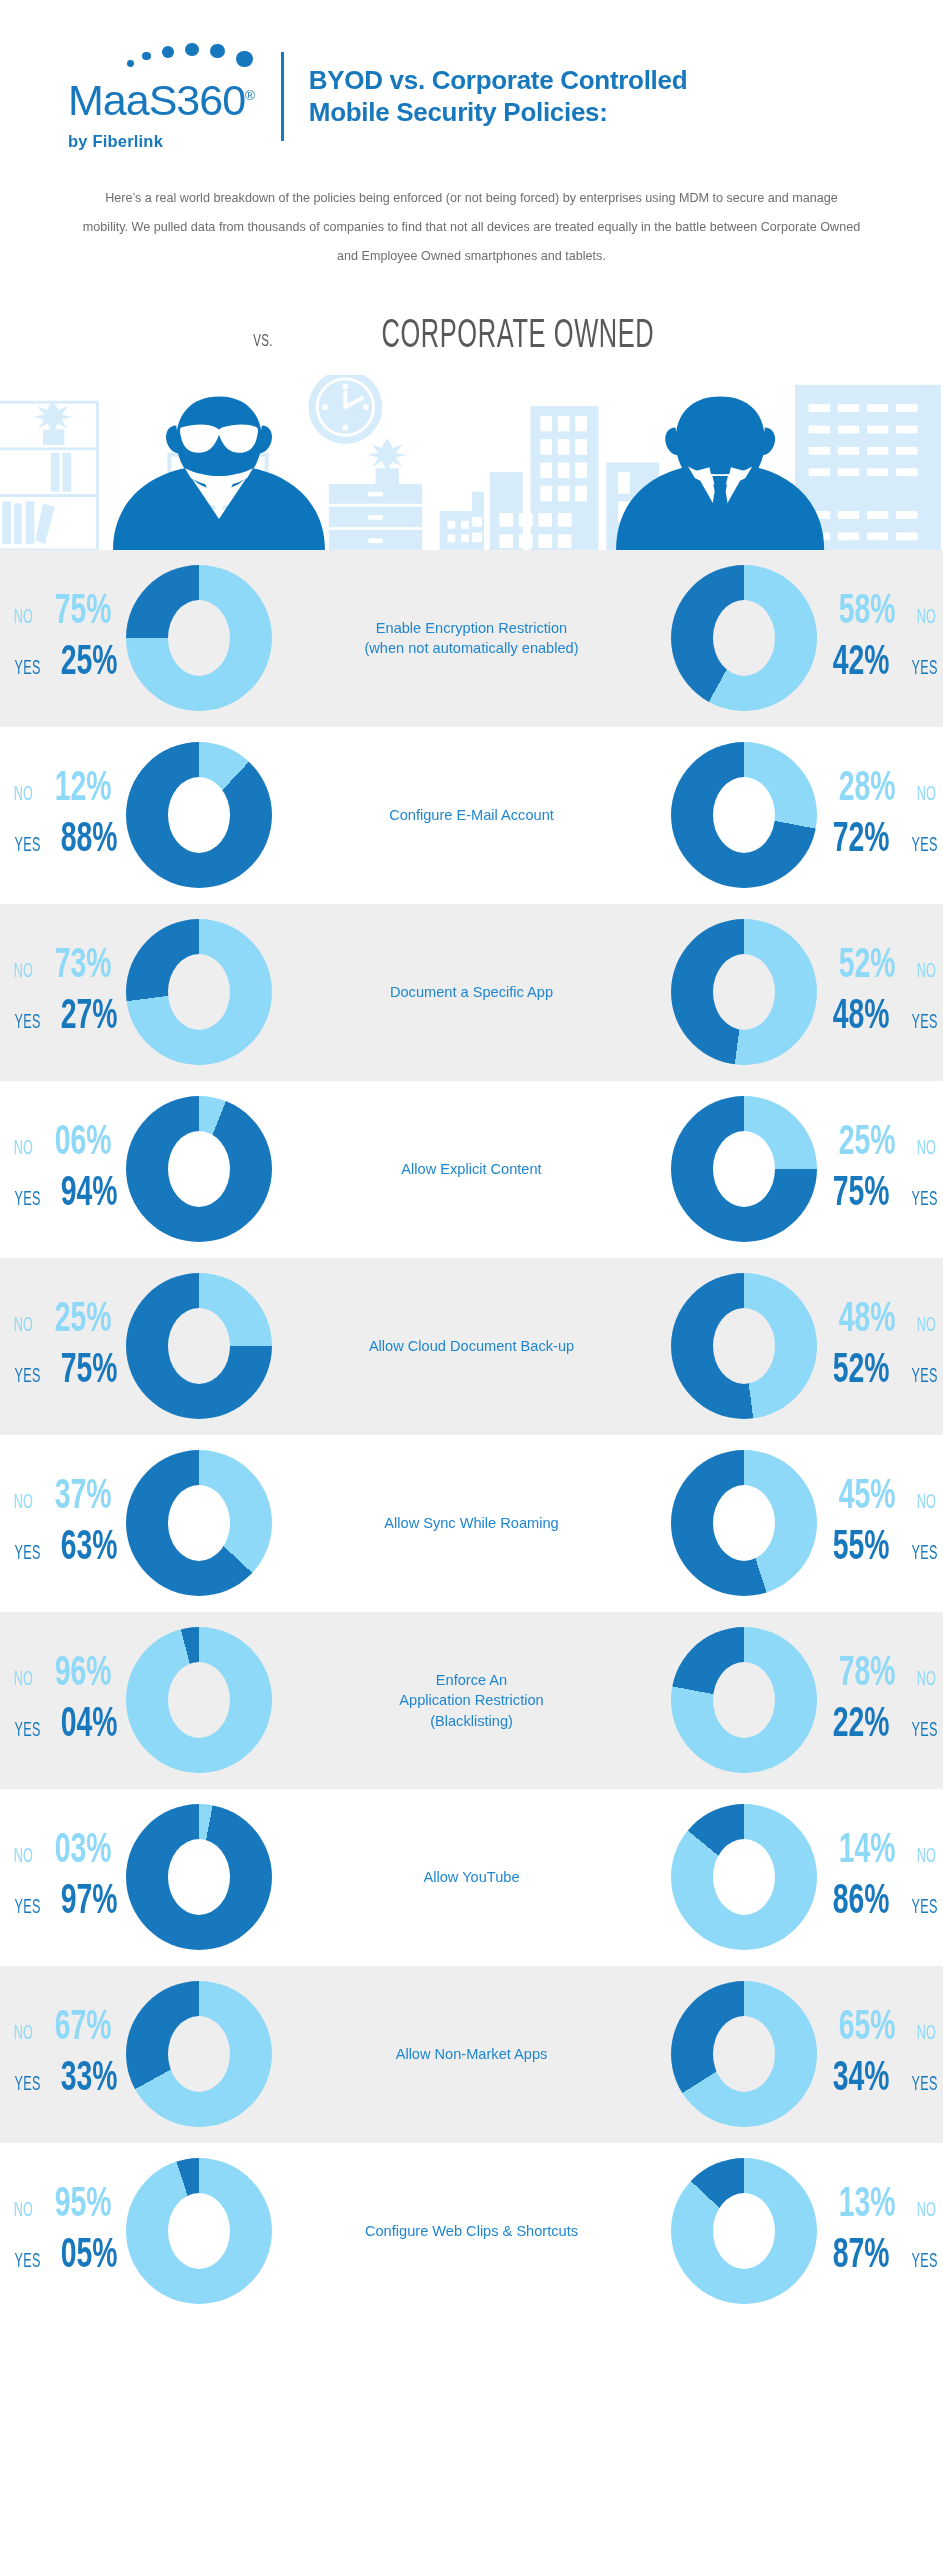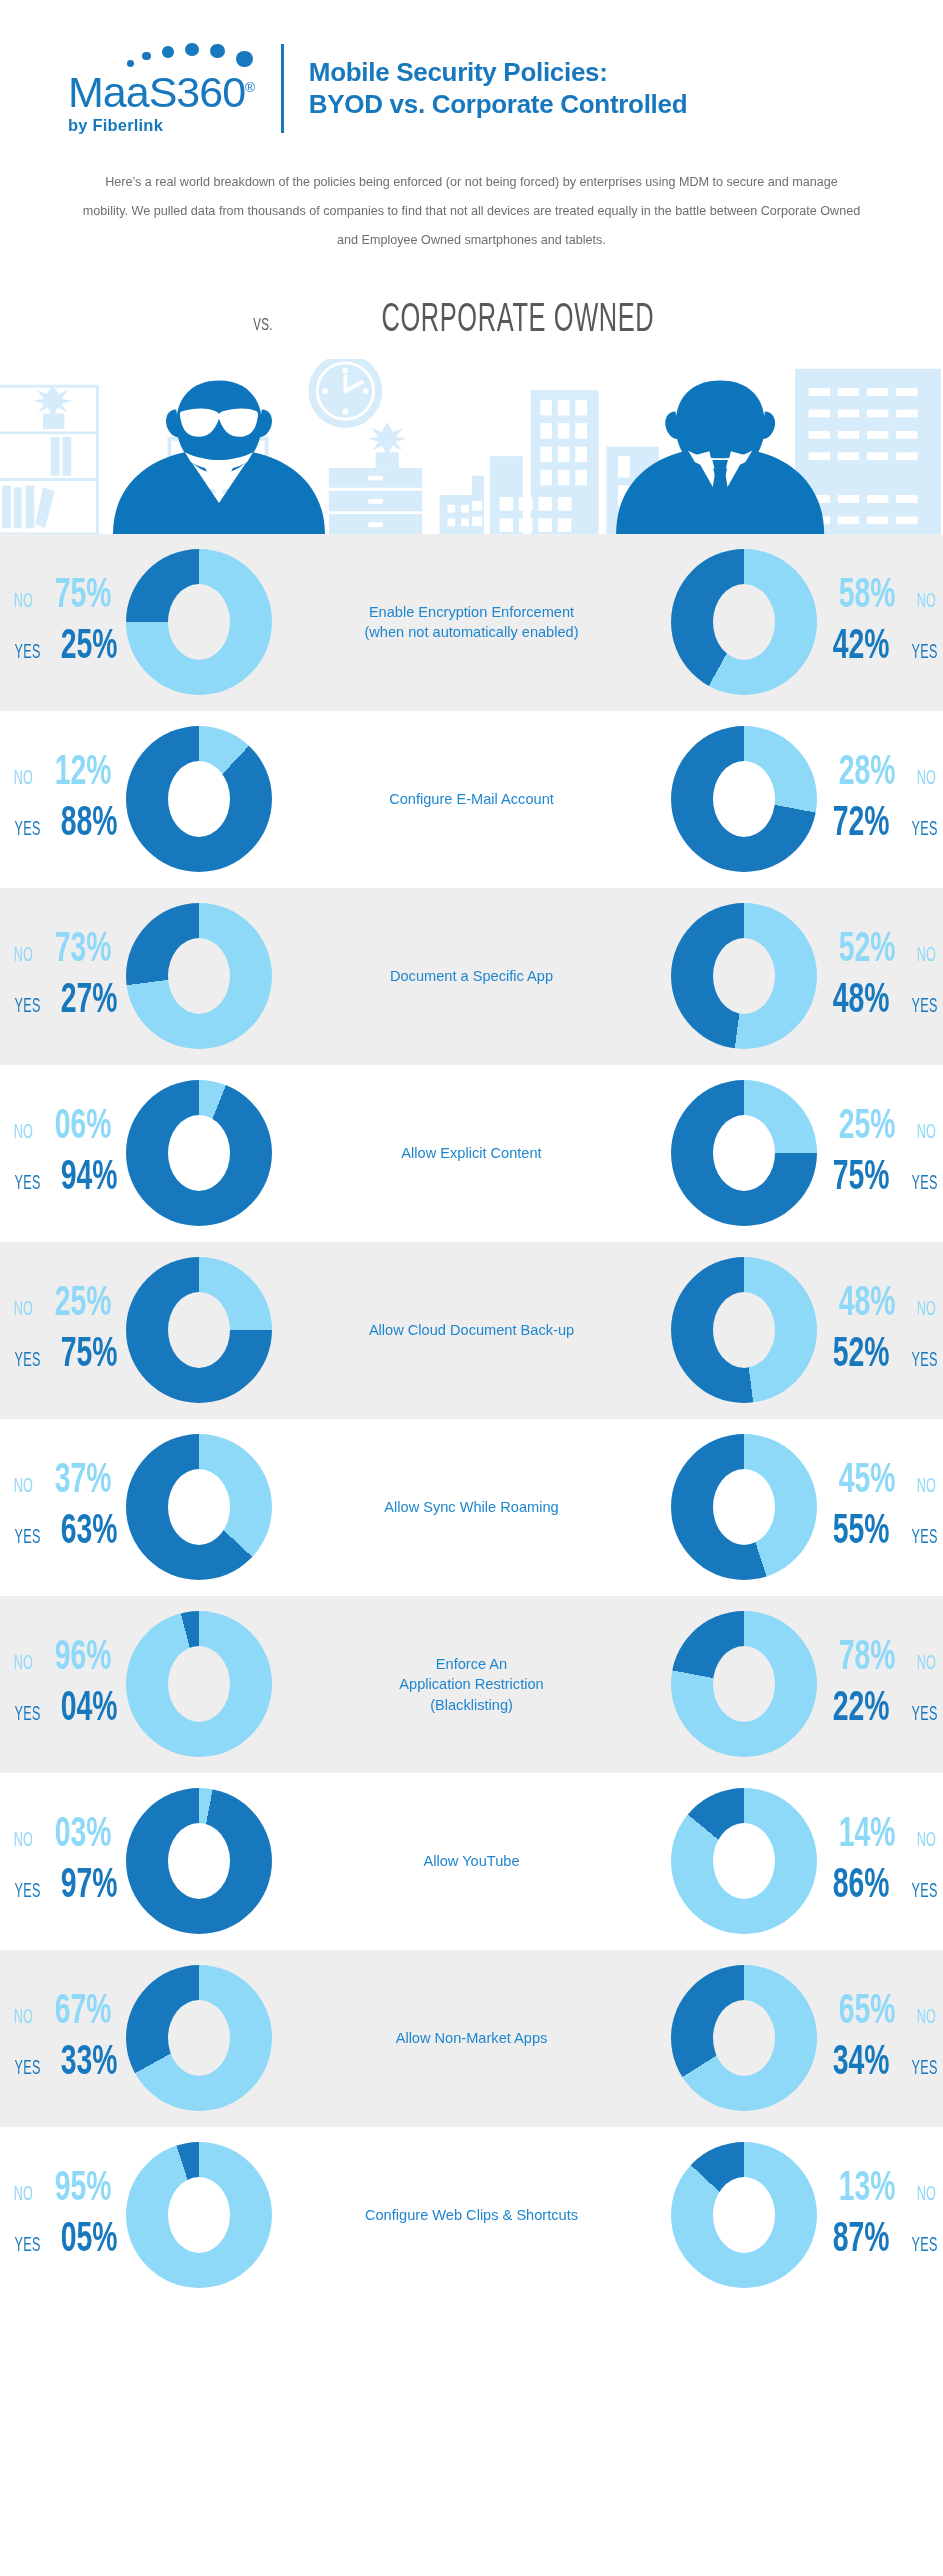--- a/index.html
+++ b/index.html
@@ -9,21 +9,21 @@
     -webkit-font-smoothing:antialiased;
   }
   .page{width:943px;position:relative;overflow:hidden;}
 
   
   .header{display:flex;align-items:center;padding:41px 0 0 68px;}
   .logo{width:209px;position:relative;}
   .logo-dots{position:relative;height:29px;width:185px;margin-left:53px;}
   .logo-dots i{position:absolute;display:block;border-radius:50%;background:#1878be;}
   .logo-word{font-family:"Liberation Sans",sans-serif;font-size:43px;color:#1878be;
-    letter-spacing:-1px;font-weight:400;line-height:44px;margin-top:-3.9px;}
+    letter-spacing:-1px;font-weight:400;line-height:59px;margin-top:-3.9px;}
   .logo-word sup{font-size:13.6px;vertical-align:super;}
   .logo-sub{font-size:16.5px;color:#1878be;font-weight:700;margin-top:1.9px;letter-spacing:0.2px;}
   .logo-rule{width:2.9px;background:#1878be;height:89px;margin:0 25px 0 3.9px;}
   .title{font-size:26px;line-height:32px;font-weight:700;color:#1878be;letter-spacing:-0.3px;}
 
   
   .intro{margin:33px auto 0;width:778px;text-align:center;color:#6d6e71;
     font-size:12.6px;line-height:29px;}
 
   
@@ -79,22 +79,22 @@
         <i style="left:41px;top:4.9px;width:11.7px;height:11.7px;"></i>
         <i style="left:64px;top:1.9px;width:13.6px;height:13.6px;"></i>
         <i style="left:89px;top:2.9px;width:14.6px;height:14.6px;"></i>
         <i style="left:115px;top:9.7px;width:16.5px;height:16.5px;"></i>
       </div>
       <div class="logo-word"><span>MaaS360</span><sup>®</sup></div>
       <div class="logo-sub">by Fiberlink</div>
     </div>
     <div class="logo-rule"></div>
     <div class="title">
+      <div>BYOD vs. Corporate Controlled</div>
       <div>Mobile Security Policies:</div>
-      <div>BYOD vs. Corporate Controlled</div>
     </div>
   </div>
 
   <div class="intro">Here’s a real world breakdown of the policies being enforced (or not being forced) by enterprises using MDM to secure and manage mobility. We pulled data from thousands of companies to find that not all devices are treated equally in the battle between Corporate Owned and Employee Owned smartphones and tablets.</div>
 
   <div class="owners">
     <div class="vs">VS.</div>
     <div class="owner-slot">
       <div class="owner-title">CORPORATE OWNED</div>
     </div>
@@ -263,21 +263,21 @@
               <span class="tag">YES</span>
               <span class="pct">25%</span>
             </div>
           </div>
           <div class="donut">
             <div class="ring" style="background:conic-gradient(#8ed8f8 0deg 270.00deg, #1878be 270.00deg 360deg);"></div>
             <div class="hole"></div>
           </div>
         </div>
         <div class="center-label">
-          <div>Enable Encryption Enforcement</div>
+          <div>Enable Encryption Restriction</div>
           <div>(when not automatically enabled)</div>
         </div>
         <div class="side side-right">
           <div class="donut">
             <div class="ring" style="background:conic-gradient(#8ed8f8 0deg 208.80deg, #1878be 208.80deg 360deg);"></div>
             <div class="hole"></div>
           </div>
           <div class="labels">
             <div class="lbl-line no right">
               <span class="pct">58%</span>

